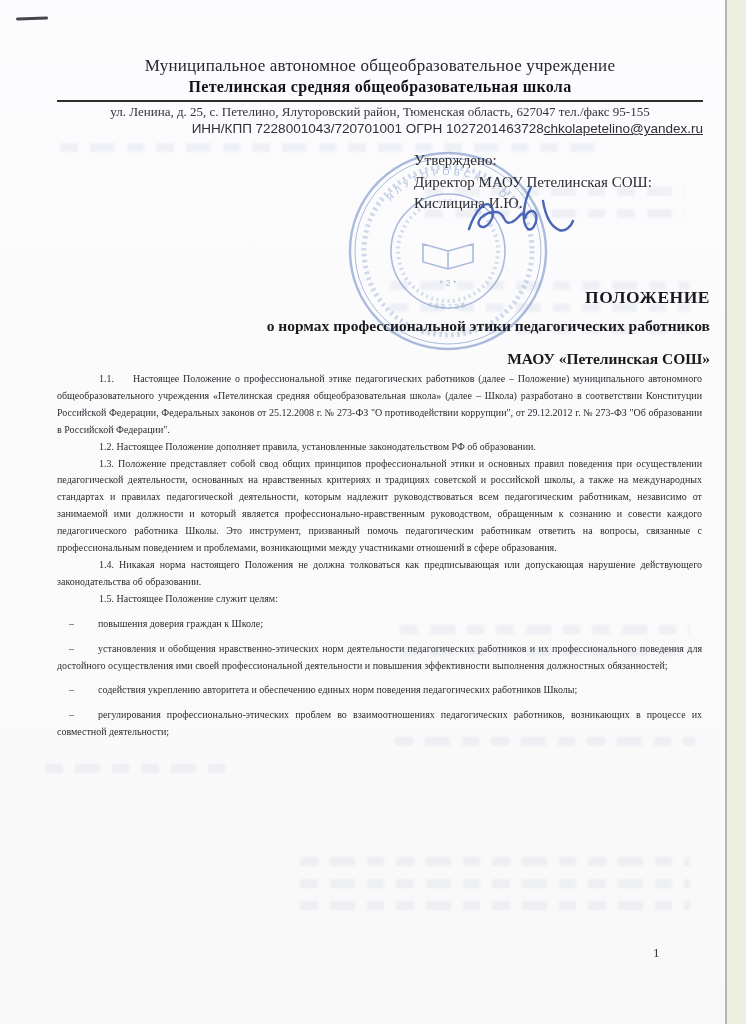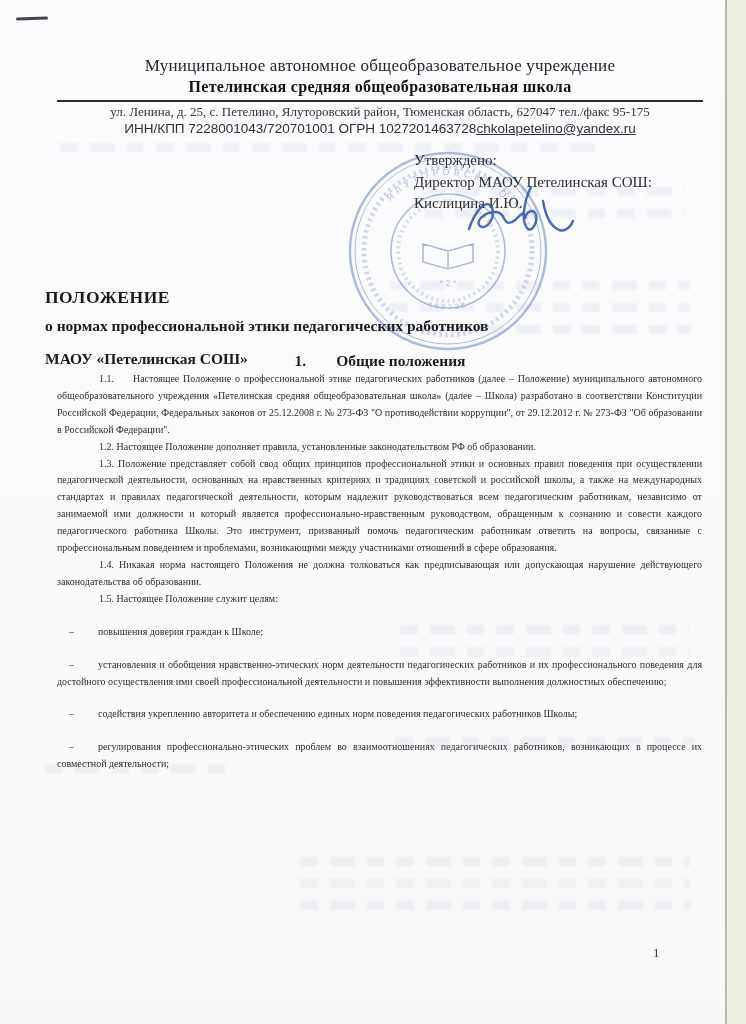--- a/index.html
+++ b/index.html
@@ -12,46 +12,46 @@
   .edge-strip{position:absolute;top:0;right:0;width:19px;height:1024px;background:#efefe1;}
   .edge-line{position:absolute;top:0;right:19px;width:2px;height:1024px;background:#b7b7ab;}
   .pen-dash{position:absolute;left:16px;top:17px;width:32px;height:3px;background:#45454a;transform:rotate(-2deg);border-radius:2px;}
 
   
   .hdr{position:absolute;left:57px;top:56px;width:646px;text-align:center;z-index:2;}
   .hdr-org{font-size:17px;color:#26262b;letter-spacing:.2px;}
   .hdr-school{font-size:16px;font-weight:bold;color:#131316;margin-top:2px;letter-spacing:.3px;}
   .hdr-rule{border:none;border-top:2px solid #2e2e2e;margin:4px 0 2px 0;}
   .hdr-addr{font-size:13px;color:#333338;}
-  .hdr-req{font-size:13.5px;font-family:"Liberation Sans",sans-serif;color:#2f3035;margin-top:1px;}
+  .hdr-req{font-size:13.5px;font-family:"Liberation Sans",sans-serif;color:#2f3035;margin-top:1px;text-align:right;}
   .hdr-req .email{text-decoration:underline;}
 
   
   .approve-left{position:absolute;left:43px;top:156px;width:330px;font-family:"Liberation Sans",sans-serif;
     font-size:14px;line-height:22px;color:#393a40;z-index:2;}
   .approve-right{position:absolute;left:414px;top:150px;width:310px;font-size:15px;line-height:21.5px;color:#2c2c31;z-index:2;}
 
   
   .stamp{position:absolute;left:347px;top:150px;width:202px;height:202px;z-index:1;opacity:.52;}
   .signature{position:absolute;left:463px;top:181px;width:118px;height:66px;z-index:3;opacity:.9;}
 
   
-  .doc-title{position:absolute;left:45px;top:287px;width:646px;text-align:left;z-index:2;color:#1b1b1f;}
+  .doc-title{position:absolute;left:64px;top:287px;width:646px;text-align:right;z-index:2;color:#1b1b1f;}
   .doc-title .t1{font-size:17.5px;font-weight:bold;letter-spacing:.5px;}
   .doc-title .t2{font-size:15.5px;font-weight:bold;margin-top:9px;}
   .doc-title .t3{font-size:15.5px;font-weight:bold;margin-top:15px;}
 
   .sec-head{position:absolute;left:57px;top:352px;width:646px;text-align:center;font-weight:bold;font-size:15.5px;color:#1d1d21;z-index:2;}
   .sec-head .num{margin-right:30px;}
 
   
   .body-text{position:absolute;left:57px;top:371px;width:645px;font-size:10px;line-height:16.9px;
     text-align:justify;z-index:2;color:#2d2d31;}
   .body-text p{margin:0;text-indent:42px;}
-  .body-text p.b{text-indent:12px;margin-top:16px;}
+  .body-text p.b{text-indent:12px;margin-top:8px;}
   .gap{display:inline-block;width:24px;}
 
   .page-num{position:absolute;left:653px;top:945px;font-size:13px;color:#3a3a3e;z-index:2;}
 
   
   .bleed{position:absolute;height:9px;opacity:.09;filter:blur(1.2px);z-index:0;
     background:repeating-linear-gradient(90deg,#7d90b8 0 18px,transparent 18px 30px,#7d90b8 30px 55px,transparent 55px 67px,#7d90b8 67px 84px,transparent 84px 96px);}
 </style>
 </head>
 <body>
@@ -73,21 +73,21 @@
   <div class="bleed" style="left:395px;top:737px;width:300px;"></div>
   <div class="bleed" style="left:45px;top:764px;width:180px;"></div>
   <div class="bleed" style="left:300px;top:857px;width:390px;"></div>
   <div class="bleed" style="left:300px;top:879px;width:390px;"></div>
   <div class="bleed" style="left:300px;top:901px;width:390px;"></div>
 
   <div class="hdr">
     <div class="hdr-org">Муниципальное автономное общеобразовательное учреждение</div>
     <div class="hdr-school">Петелинская средняя общеобразовательная школа</div>
     <hr class="hdr-rule">
-    <div class="hdr-addr">ул. Ленина, д. 25, с. Петелино, Ялуторовский район, Тюменская область, 627047 тел./факс 95-175</div>
+    <div class="hdr-addr">ул. Ленина, д. 25, с. Петелино, Ялуторовский район, Тюменская область, 627047 тел./факс 95-155</div>
     <div class="hdr-req"><span>ИНН/КПП 7228001043/720701001 ОГРН 1027201463728</span><span class="email">chkolapetelino@yandex.ru</span></div>
   </div>
 
 
   <div class="approve-right">
     <div>Утверждено:</div>
     <div>Директор  МАОУ Петелинская СОШ:</div>
     <div>Кислицина И.Ю.</div>
   </div>
 
@@ -118,31 +118,28 @@
              M68,6 C61,20 58,40 64,47 C68,52 75,43 73,34 C71,27 64,30 62,37
              M80,20 C82,32 87,45 96,49 C102,51 108,46 110,40" fill="none" stroke="#3a57b0" stroke-width="2.4" stroke-linecap="round"></path>
   </svg>
 
   <div class="doc-title">
     <div class="t1">ПОЛОЖЕНИЕ</div>
     <div class="t2">о нормах профессиональной этики педагогических работников</div>
     <div class="t3">МАОУ «Петелинская  СОШ»</div>
   </div>
 
-  <div class="sec-head">
-    <span class="num">1.</span><span>Общие положения</span>
-  </div>
 
   <div class="body-text">
     <p>1.1.&nbsp;&nbsp;&nbsp;&nbsp; Настоящее Положение о профессиональной этике педагогических работников (далее – Положение) муниципального автономного общеобразовательного учреждения «Петелинская  средняя общеобразовательная школа» (далее – Школа) разработано в соответствии Конституции Российской Федерации, Федеральных законов от 25.12.2008 г. № 273-ФЗ "О противодействии коррупции", от 29.12.2012 г. № 273-ФЗ "Об образовании в Российской Федерации".</p>
     <p>1.2. Настоящее Положение дополняет правила, установленные законодательством РФ об образовании.</p>
     <p>1.3. Положение представляет собой свод общих принципов профессиональной этики и основных правил поведения при осуществлении педагогической деятельности, основанных на нравственных критериях и традициях советской и российской школы, а также на международных стандартах и правилах педагогической деятельности, которым надлежит руководствоваться всем педагогическим работникам, независимо от занимаемой ими должности и который является профессионально-нравственным руководством, обращенным к сознанию и совести каждого педагогического работника Школы. Это инструмент, призванный помочь педагогическим работникам ответить на вопросы, связанные с профессиональным поведением и проблемами, возникающими между участниками отношений в сфере образования.</p>
     <p>1.4. Никакая норма настоящего Положения не должна толковаться как предписывающая или допускающая нарушение действующего законодательства об образовании.</p>
     <p>1.5. Настоящее Положение служит целям:</p>
     <p class="b"><span>–</span><span class="gap"></span><span>повышения доверия граждан к Школе;</span></p>
-    <p class="b"><span>–</span><span class="gap"></span><span>установления и обобщения нравственно-этических норм деятельности педагогических работников и их профессионального поведения для достойного осуществления ими своей профессиональной деятельности и повышения эффективности выполнения должностных обеспечению;</span></p>
+    <p class="b"><span>–</span><span class="gap"></span><span>установления и обобщения нравственно-этических норм деятельности педагогических работников и их профессионального поведения для достойного осуществления ими своей профессиональной деятельности и повышения эффективности выполнения должностных обязанностей;</span></p>
     <p class="b"><span>–</span><span class="gap"></span><span>содействия укреплению авторитета и обеспечению единых норм поведения педагогических работников Школы;</span></p>
     <p class="b"><span>–</span><span class="gap"></span><span>регулирования профессионально-этических проблем во взаимоотношениях педагогических работников, возникающих в процессе их совместной деятельности;</span></p>
   </div>
 
   <div class="page-num">1</div>
 
 </div>
 
 </body></html>

